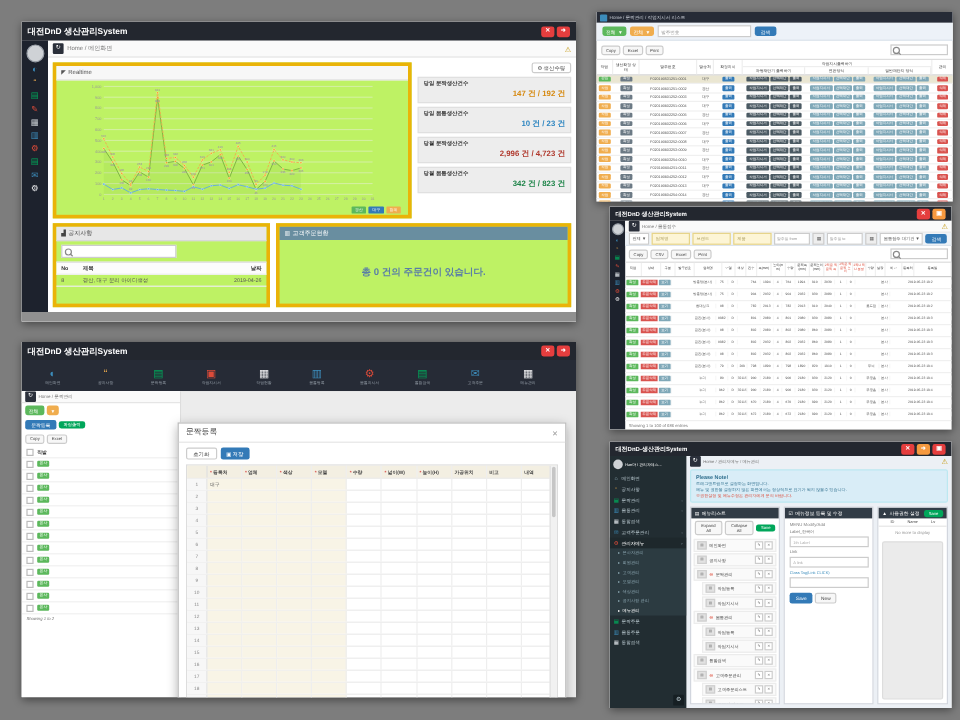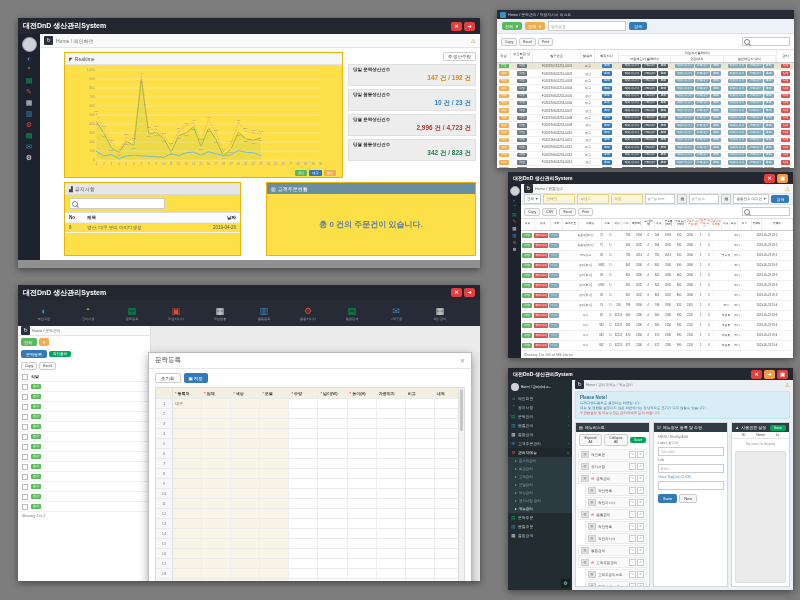--- a/index.html
+++ b/index.html
@@ -15,21 +15,21 @@
   .w1body{display:flex;height:226px;}
   .sbar1{width:22px;background:#1d222d;display:flex;flex-direction:column;align-items:center;padding-top:3px;gap:3px;}
   .avatar{width:13px;height:13px;border-radius:50%;background:#cfd2d6;border:1px solid #9aa0a8;}
   .sic{font-size:7px;line-height:8px;}
   .w1main{flex:1;display:flex;flex-direction:column;background:#fff;min-width:0;}
   .crumb{height:13px;background:#fafafa;border-bottom:1px solid #e5e5e5;display:flex;align-items:center;font-size:5px;color:#777;gap:3px;padding:0 4px;}
   .crumbIcon{width:9px;height:9px;background:#2b303b;color:#fff;font-size:5px;line-height:9px;text-align:center;border-radius:1px;}
   .warnIc{color:#c9a227;font-size:6px;}
   .w1content{flex:1;padding:4px;display:flex;flex-direction:column;gap:4px;overflow:hidden;}
   .w1top{display:flex;gap:5px;}
-  .panel{border:1px solid #eab308;background:#fde047;margin-left:20px;}
+  .panel{border:3px solid #eab308;background:#bef264;}
   .chartPanel{flex:1;min-width:0;}
   .phead{height:11px;background:#f7f7f7;border-bottom:1px solid #e3e3e3;font-size:5px;color:#555;display:flex;align-items:center;padding:0 4px;gap:2px;}
   #chartHost{height:112px;position:relative;}
   .legend{position:absolute;right:6px;bottom:1px;display:flex;gap:2px;}
   .lchip{font-size:3.2px;color:#fff;border-radius:1px;padding:1px 3px;}
   .statCol{width:128px;display:flex;flex-direction:column;gap:3px;}
   .prodBtn{align-self:flex-end;font-size:4.5px;border:1px solid #ccc;background:#fff;border-radius:2px;padding:1px 4px;color:#555;display:flex;gap:1px;align-items:center;}
   .stat{background:#ededed;border:1px solid #e0e0e0;padding:2px 4px;height:22px;box-sizing:border-box;display:flex;flex-direction:column;justify-content:space-between;}
   .stat .lb{font-size:4.5px;color:#333;font-weight:bold;}
   .stat .val{font-size:6.5px;font-weight:bold;text-align:right;}

